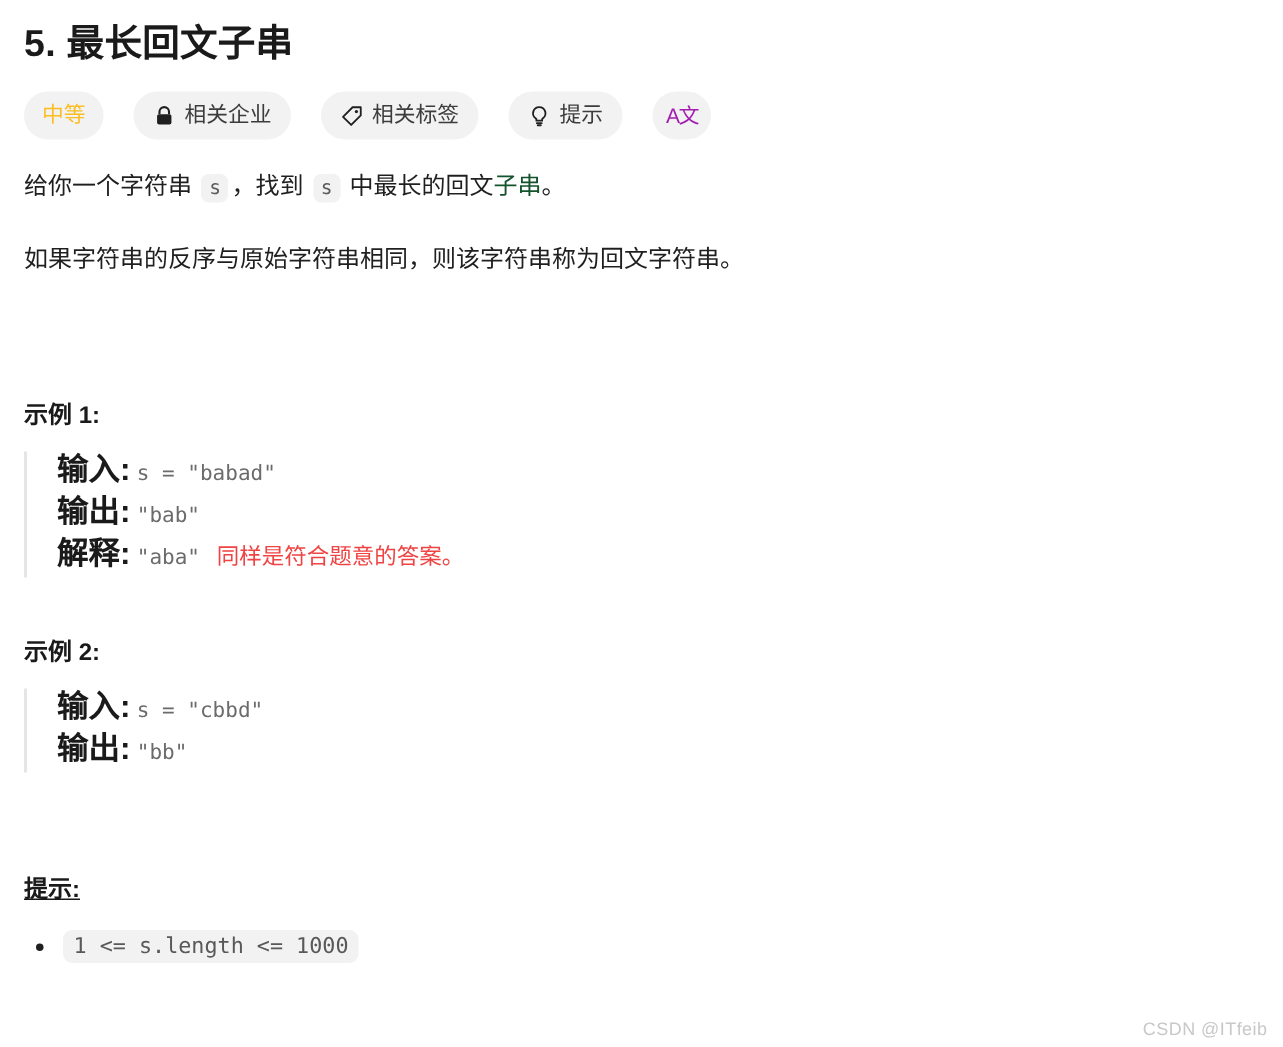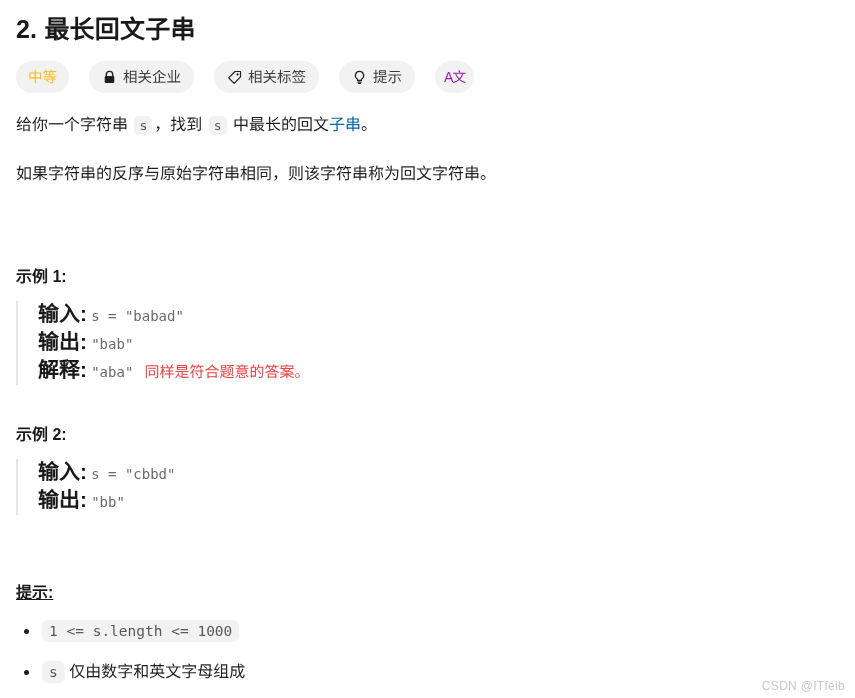--- a/index.html
+++ b/index.html
@@ -85,21 +85,21 @@
   
   .para {
     font-size: 16px;
     line-height: 26px;
     color: #1f1f1f;
     margin: 19px 0 0 0;
   }
   .para.second { margin-top: 22px; }
 
   a.link {
-    color: #0369a1;
+    color: #14532d;
     text-decoration: none;
   }
 
   code.chip {
     font-family: "DejaVu Sans Mono", "Liberation Mono", monospace;
     font-size: 13px;
     background: #f2f2f2;
     color: #5c5c5c;
     border-radius: 5px;
     padding: 2px 5px;
@@ -194,21 +194,21 @@
     color: #c8c8c8;
     letter-spacing: 0.3px;
     white-space: nowrap;
   }
 </style>
 </head>
 <body>
 
 <div class="page">
 
-  <h1 class="title">2. 最长回文子串</h1>
+  <h1 class="title">5. 最长回文子串</h1>
 
   <div class="badge-row">
 
     <div class="badge difficulty">
       <span>中等</span>
     </div>
 
     <div class="badge">
       <span class="ic">
         <svg width="15" height="15" viewBox="0 0 16 16" fill="#1f1f1f">
@@ -281,20 +281,16 @@
       <span class="ex-label">输出:</span>
       <span class="ex-code">"bb"</span>
     </div>
   </div>
 
   <div class="cons-heading">提示:</div>
   <ul class="cons-list">
     <li>
       <code class="chip-lg">1 &lt;= s.length &lt;= 1000</code>
     </li>
-    <li>
-      <code class="chip-lg">s</code>
-      <span>仅由数字和英文字母组成</span>
-    </li>
   </ul>
 
   <div class="watermark">CSDN @ITfeib</div>
 </div>
 
 </body></html>

